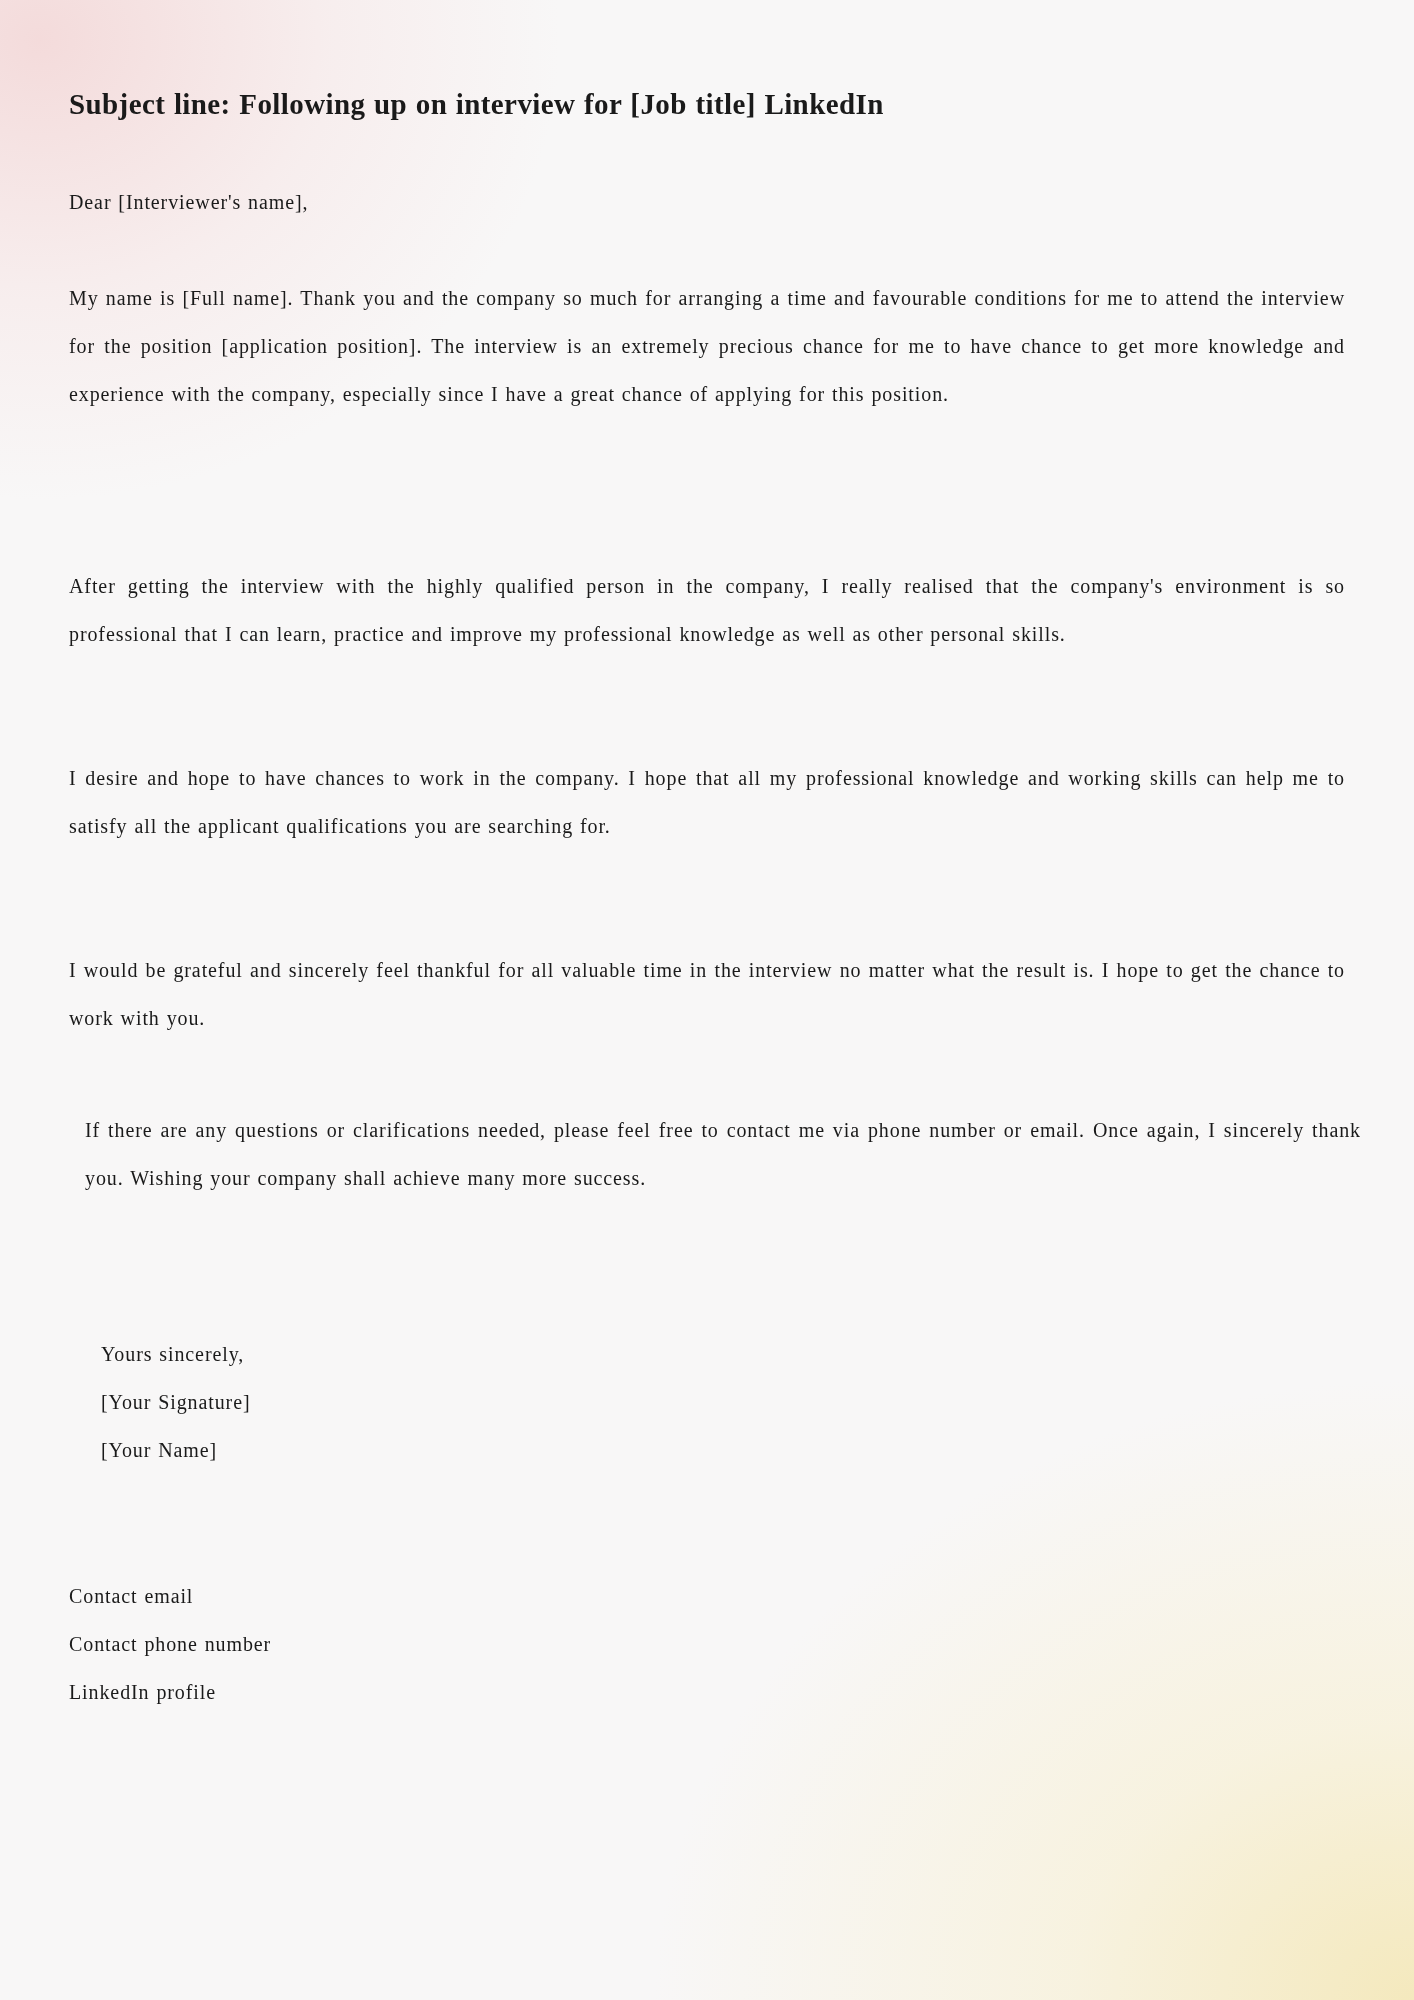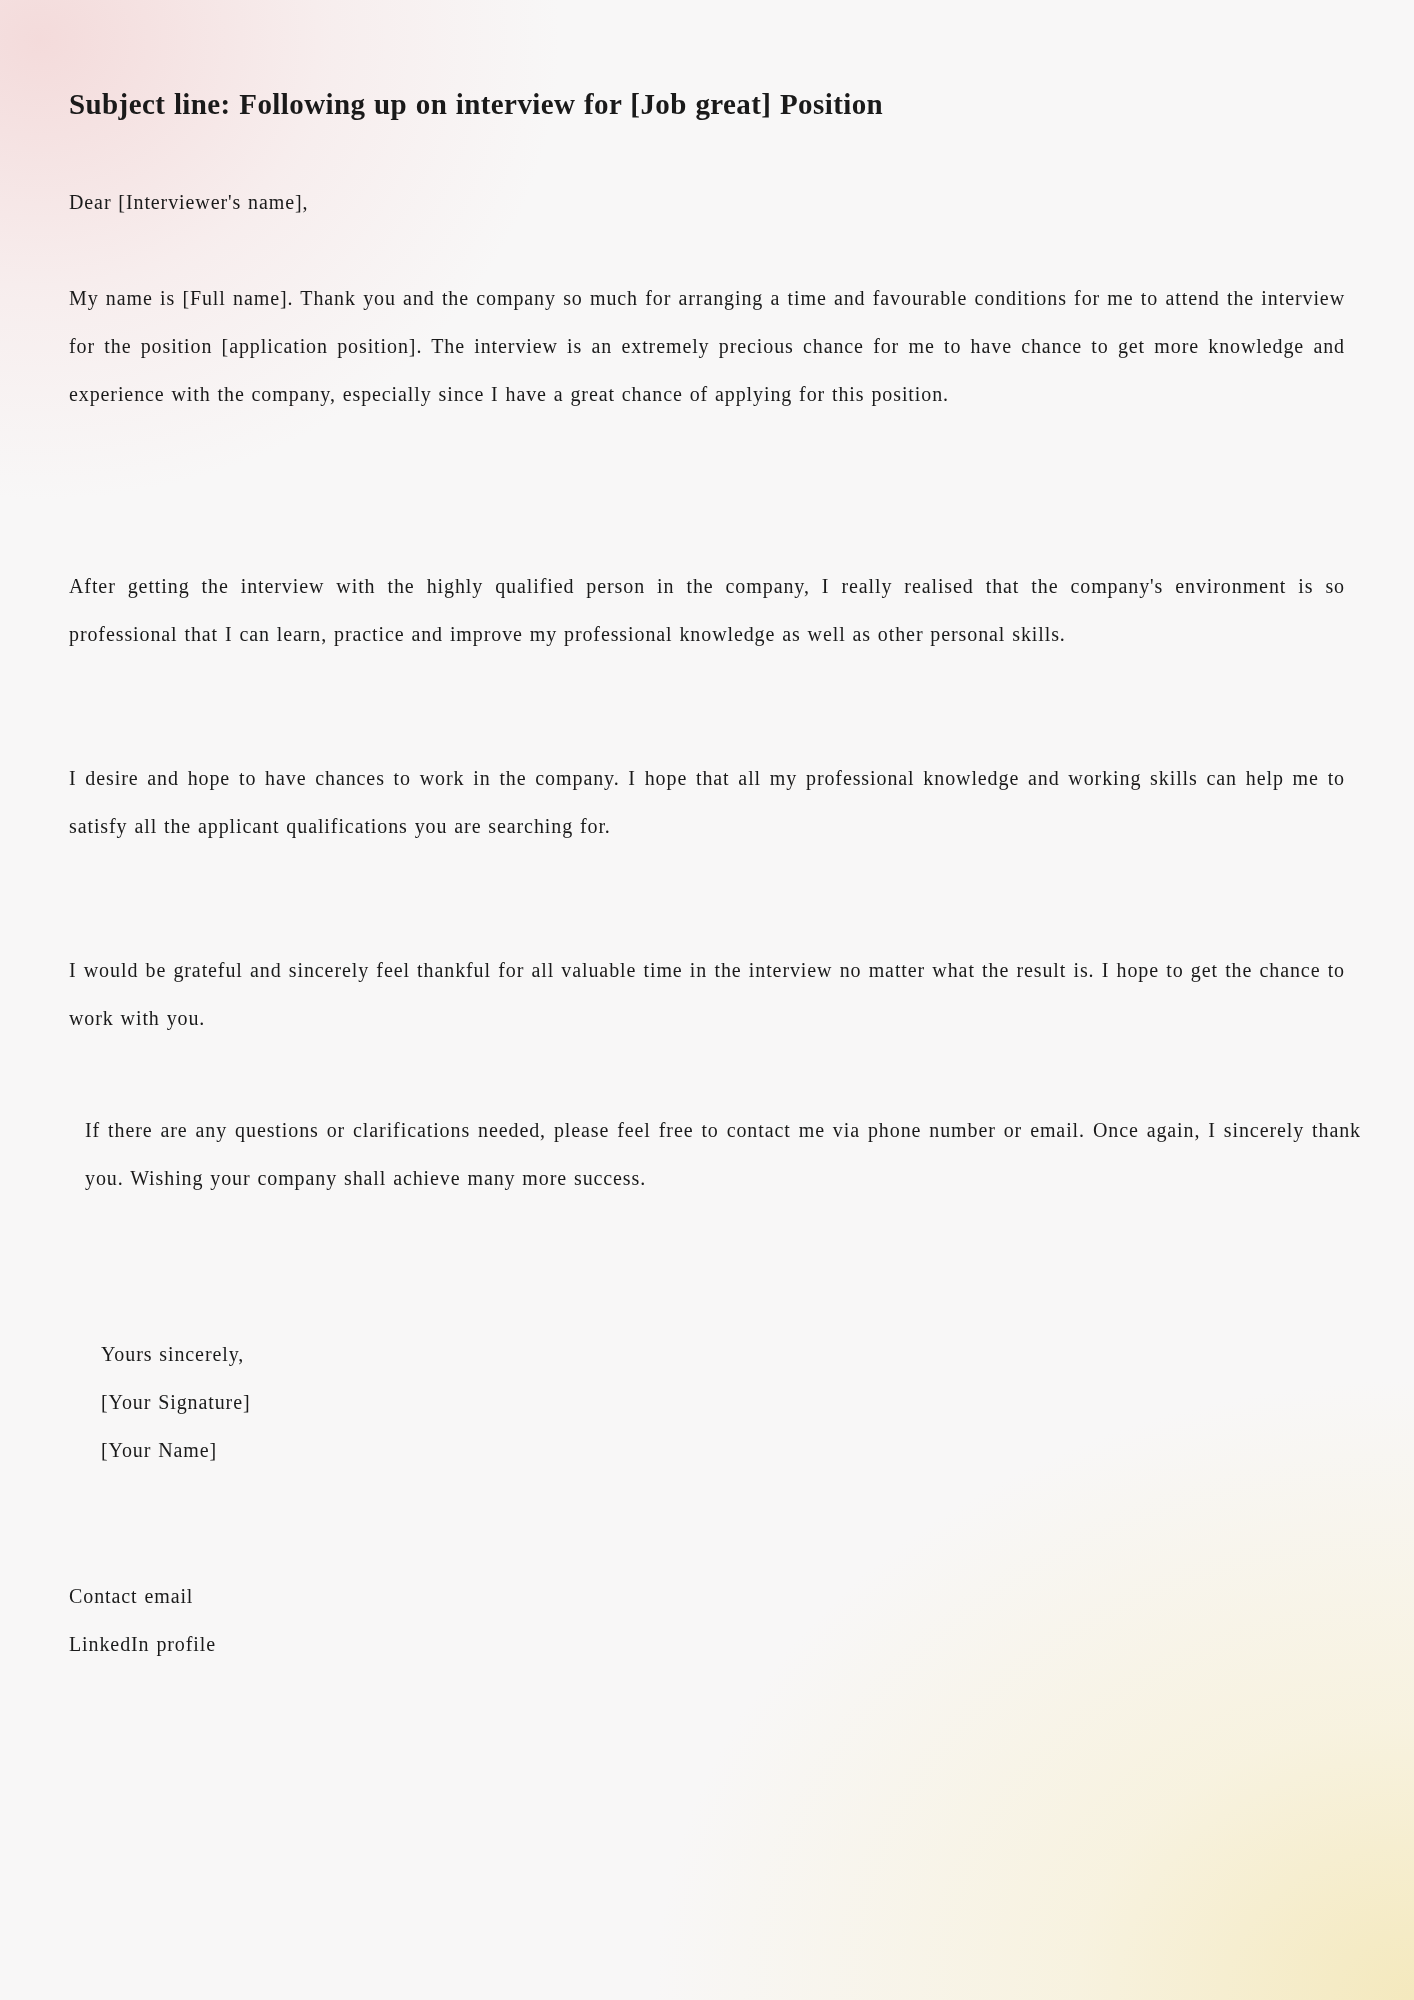--- a/index.html
+++ b/index.html
@@ -59,33 +59,34 @@
     .closing { top: 1330px; margin-left: 32px; }
     .contact { top: 1572px; }
     .line { display: block; }
   </style>
 </head>
 <body>
 
 <div class="bg"></div>
 
 <div class="page">
-  <div class="block subject">Subject line: Following up on interview for [Job great] Position</div>
+  <div class="block subject">Subject line: Following up on interview for [Job title] LinkedIn</div>
 
   <div class="block salutation">Dear [Interviewer's name],</div>
 
   <p style="margin:0" class="block para p1">My name is [Full name]. Thank you and the company so much for arranging a time and favourable conditions for me to attend the interview for the position [application position]. The interview is an extremely precious chance for me to have chance to get more knowledge and experience with the company, especially since I have a great chance of applying for this position.</p>
   <p style="margin:0" class="block para p2">After getting the interview with the highly qualified person in the company, I really realised that the company's environment is so professional that I can learn, practice and improve my professional knowledge as well as other personal skills.</p>
   <p style="margin:0" class="block para p3">I desire and hope to have chances to work in the company. I hope that all my professional knowledge and working skills can help me to satisfy all the applicant qualifications you are searching for.</p>
   <p style="margin:0" class="block para p4">I would be grateful and sincerely feel thankful for all valuable time in the interview no matter what the result is. I hope to get the chance to work with you.</p>
   <p style="margin:16px" class="block para p5">If there are any questions or clarifications needed, please feel free to contact me via phone number or email. Once again, I sincerely thank you. Wishing your company shall achieve many more success.</p>
 
   <div class="block closing">
     <span class="line">Yours sincerely,</span>
     <span class="line">[Your Signature]</span>
     <span class="line">[Your Name]</span>
   </div>
 
   <div class="block contact">
     <span class="line">Contact email</span>
+    <span class="line">Contact phone number</span>
     <span class="line">LinkedIn profile</span>
   </div>
 </div>
 
 </body></html>

